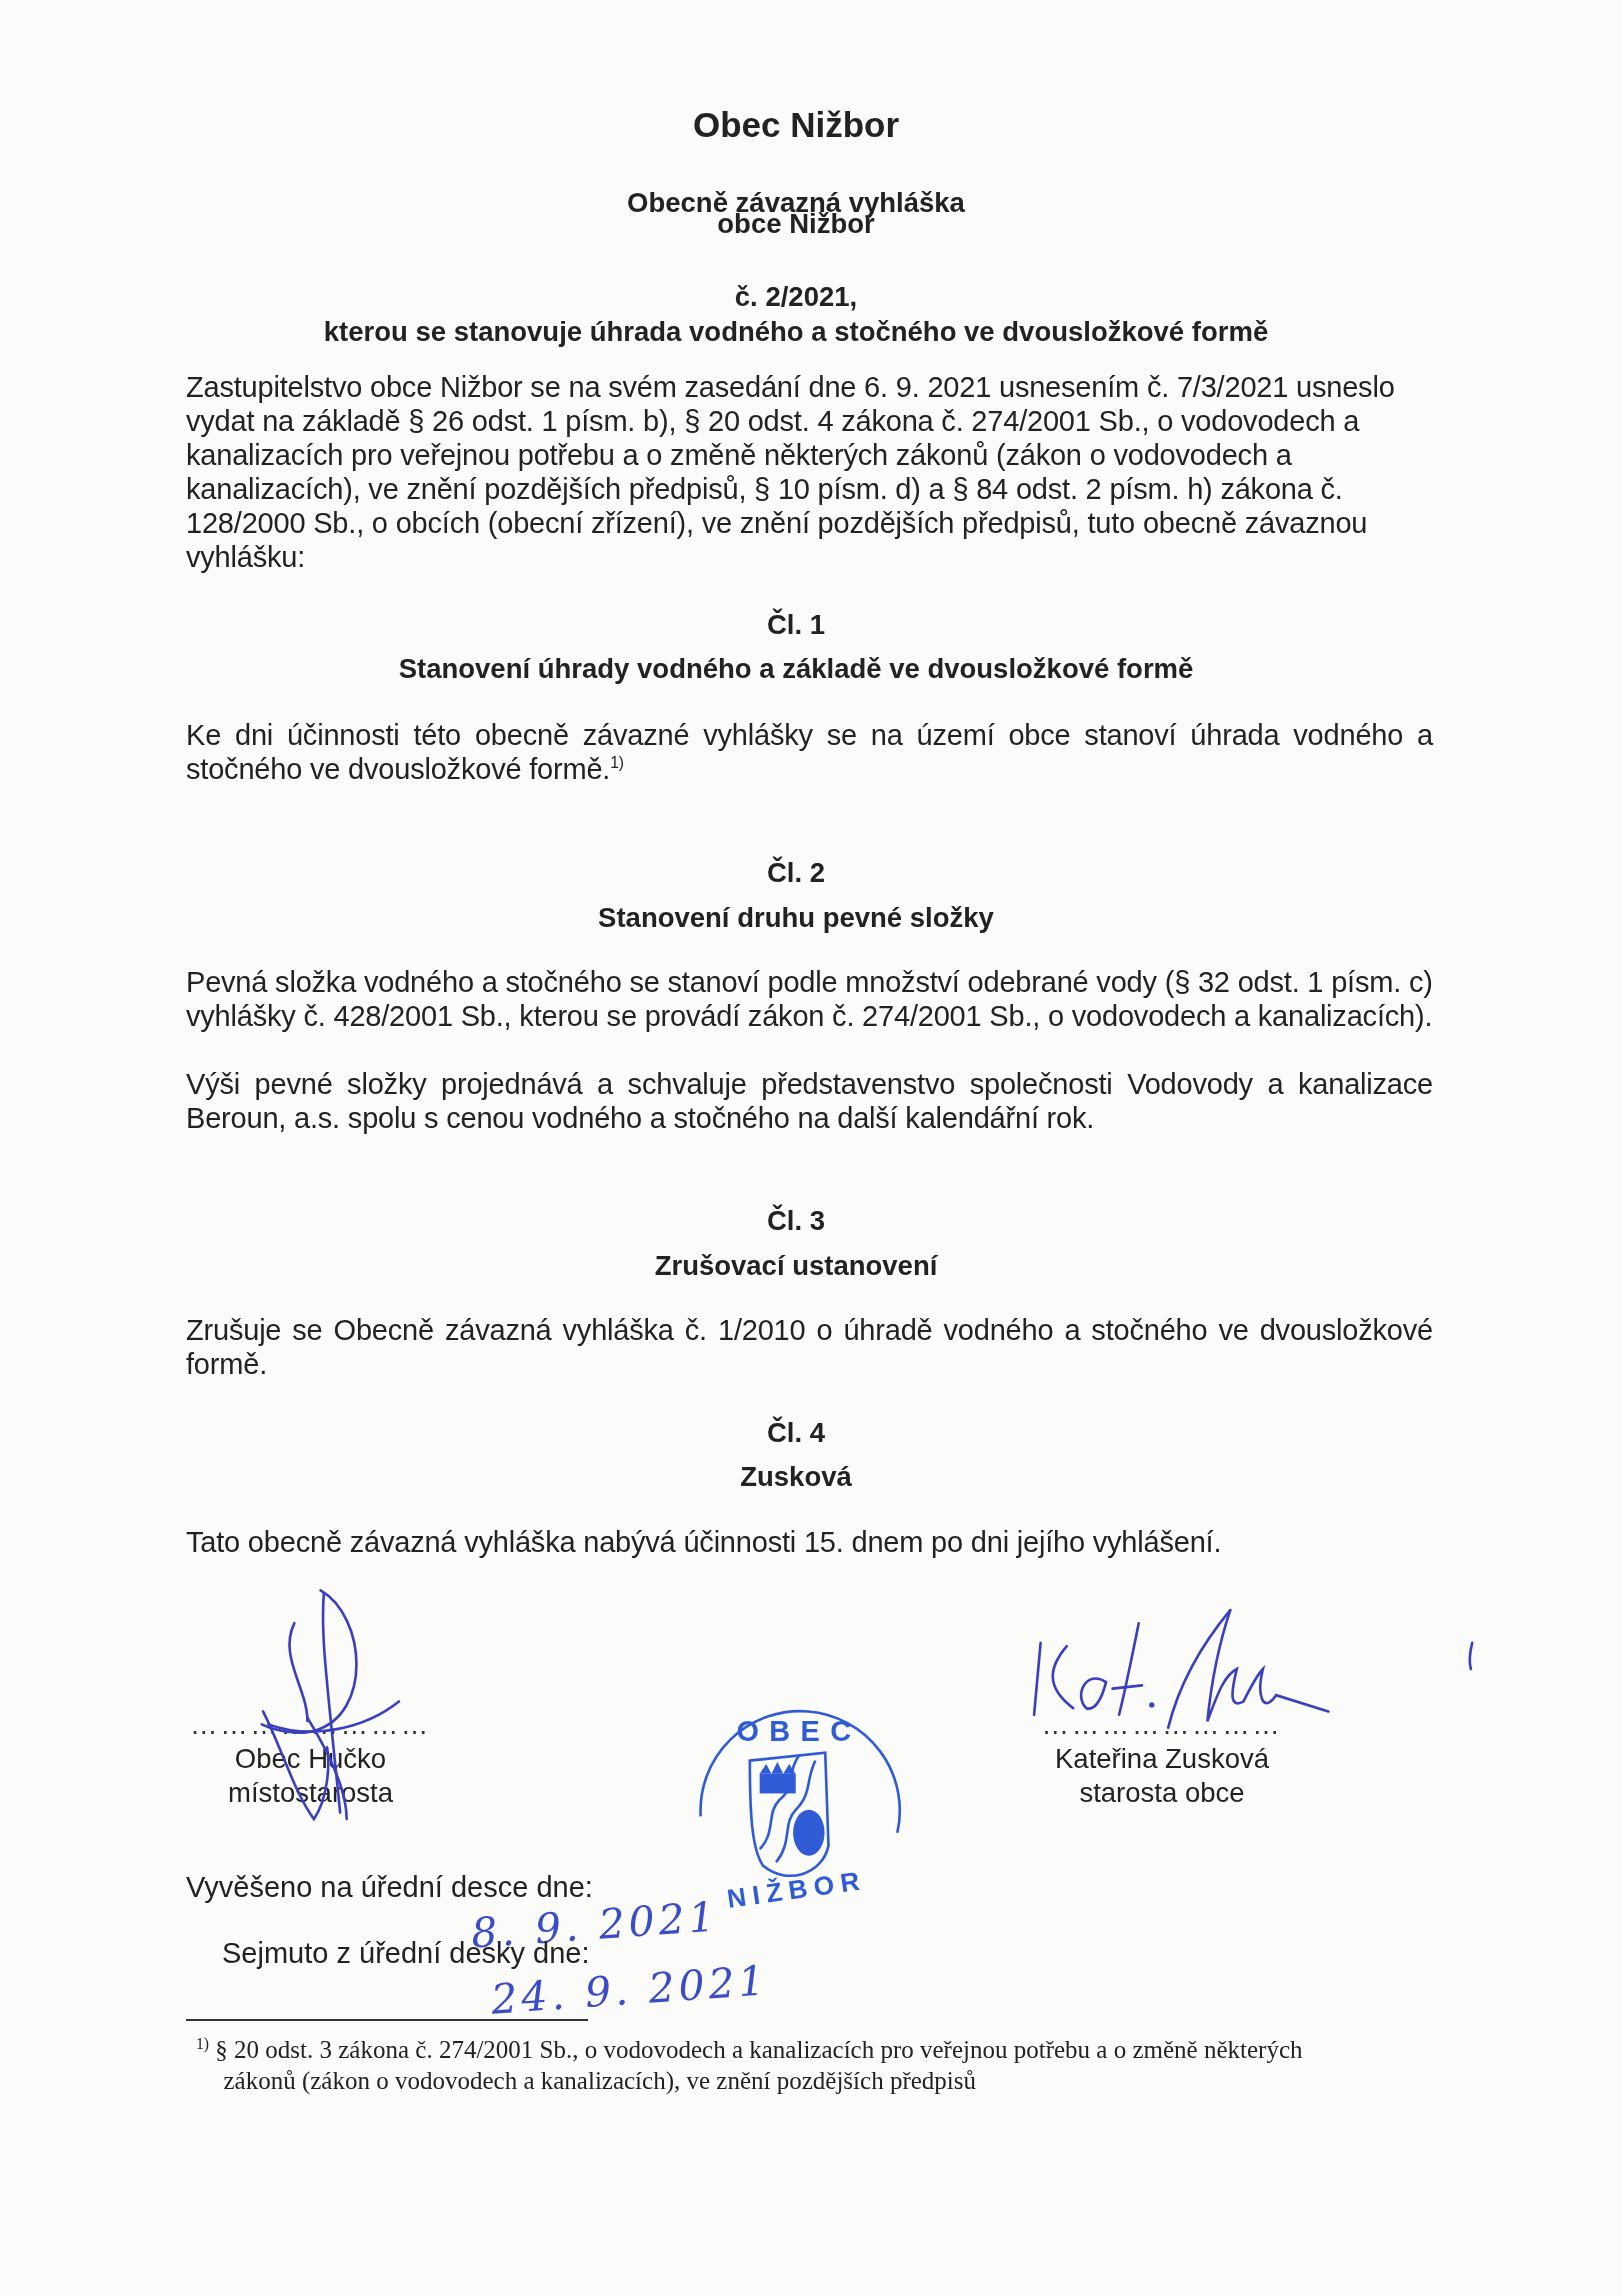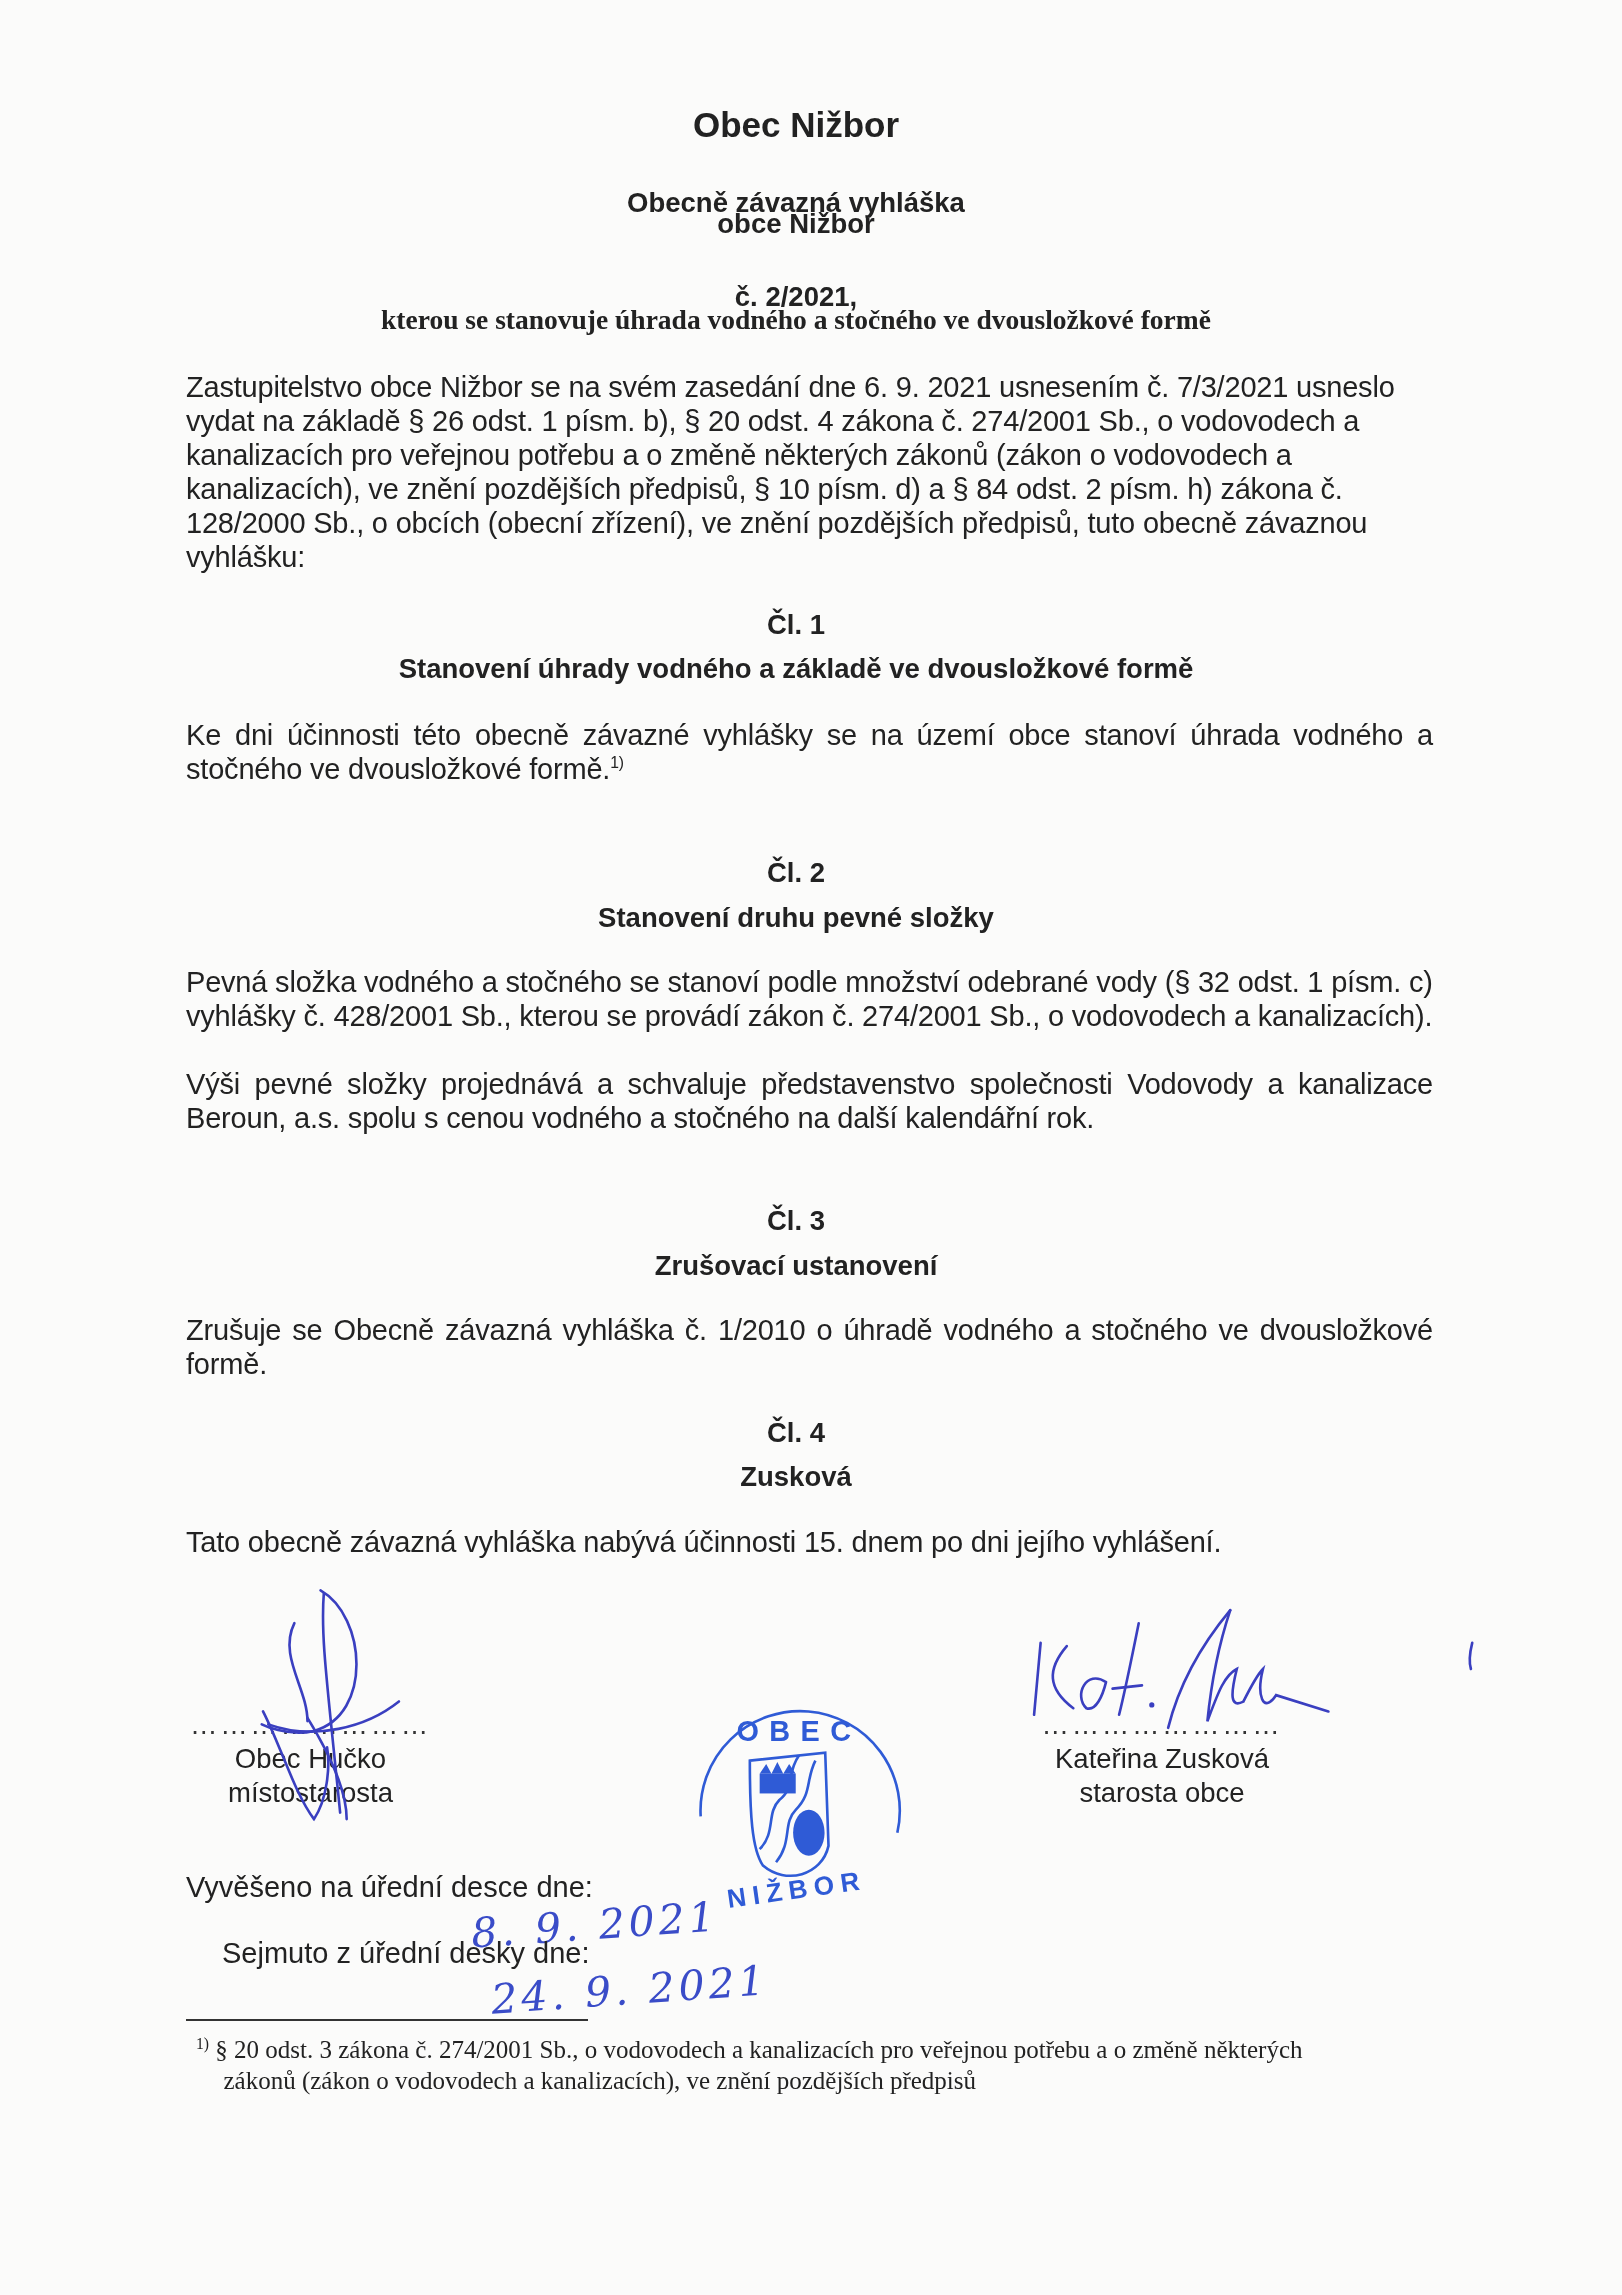--- a/index.html
+++ b/index.html
@@ -39,21 +39,21 @@
   </style>
 </head>
 <body>
 
 <div class="page">
 
   <div class="center title-main">Obec Nižbor</div>
   <div class="center title-sub t1">Obecně závazná vyhláška</div>
   <div class="center title-sub t2">obce Nižbor</div>
   <div class="center title-sub t3">č. 2/2021,</div>
-  <div class="center subject" style="top:304px;font-family:Liberation Serif, serif;">kterou se stanovuje úhrada vodného a stočného ve dvousložkové formě</div>
+  <div class="center subject" style="top:316px;">kterou se stanovuje úhrada vodného a stočného ve dvousložkové formě</div>
 
   <div class="para" style="top:370px;">Zastupitelstvo obce Nižbor se na svém zasedání dne 6. 9. 2021 usnesením č. 7/3/2021 usneslo vydat na základě § 26 odst. 1 písm. b), § 20 odst. 4 zákona č. 274/2001 Sb., o vodovodech a kanalizacích pro veřejnou potřebu a o změně některých zákonů (zákon o vodovodech a kanalizacích), ve znění pozdějších předpisů, § 10 písm. d) a § 84 odst. 2 písm. h) zákona č. 128/2000 Sb., o obcích (obecní zřízení), ve znění pozdějších předpisů, tuto obecně závaznou vyhlášku:</div>
 
   <div class="center art-num" style="top:609px;">Čl. 1</div>
   <div class="center art-title" style="top:653px;">Stanovení úhrady vodného a základě ve dvousložkové formě</div>
   <div class="para justify" style="top:718px;">
     <span>Ke dni účinnosti této obecně závazné vyhlášky se na území obce stanoví úhrada vodného a stočného ve dvousložkové formě.</span><span class="sup">1)</span>
   </div>
 
   <div class="center art-num" style="top:857px;">Čl. 2</div>

